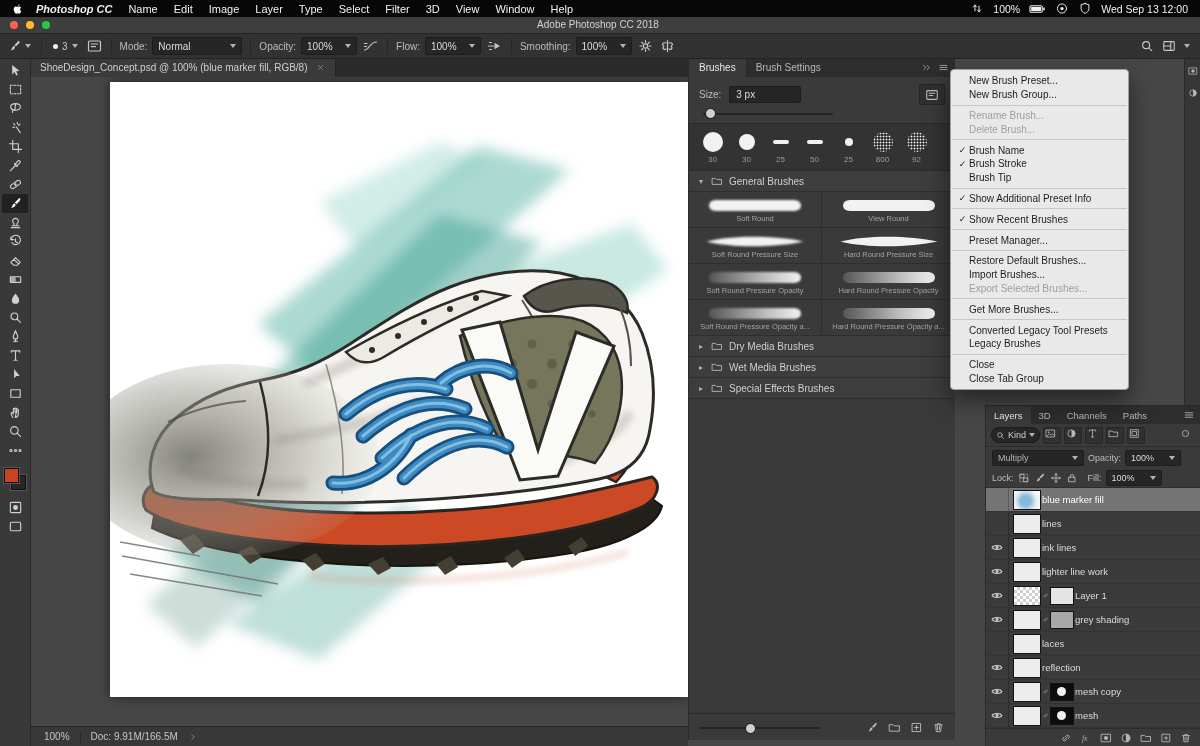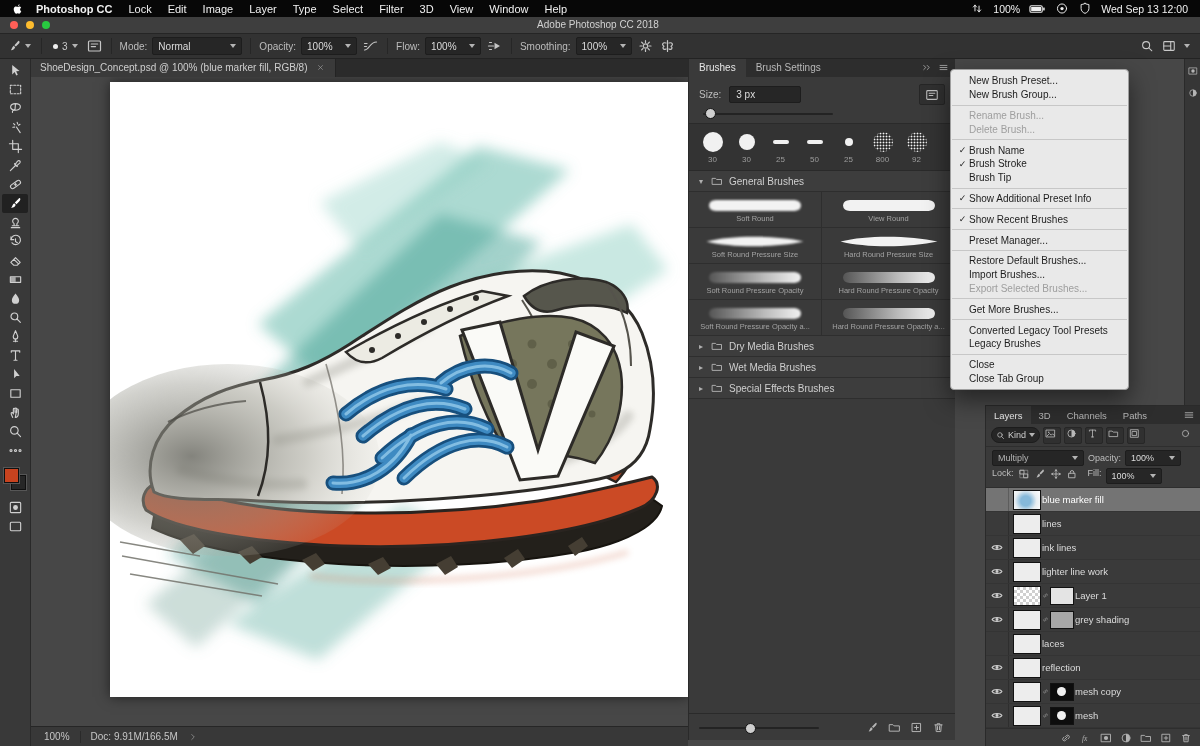--- a/index.html
+++ b/index.html
@@ -8,21 +8,21 @@
   .ic{display:inline-flex;width:14px;height:14px;flex:none;}
   .ic svg{width:100%;height:100%;display:block;}
   .ic svg path,.ic svg rect,.ic svg circle,.ic svg ellipse,.ic svg g{stroke:currentColor;fill:none;stroke-width:1.2;stroke-linecap:round;stroke-linejoin:round;}
   .ic svg text{stroke:none;fill:currentColor;}
 
   
   .menubar{position:absolute;left:0;top:0;right:0;height:17px;background:#070707;color:#f1f1f1;
            display:flex;align-items:center;padding:0 12px;font-size:11px;z-index:60;}
   .menubar .apple{width:12px;height:13px;color:#fff;margin-right:10px;}
   .mb-item{padding:0 8px;}
-  .mb-item.app{font-weight:bold;padding-left:2px;}
+  .mb-item.app{font-weight:bold;padding-left:2px;font-style:italic;}
   .mb-menus{display:flex;}
   .mb-right{margin-left:auto;display:flex;align-items:center;gap:9px;font-size:10.5px;}
   .mb-right .ic{width:14px;height:13px;color:#eee;}
   .mb-right .batt{width:17px;height:12px;}
 
   
   .titlebar{position:absolute;left:0;top:17px;right:0;height:16px;background:#3e3e3e;border-bottom:1px solid #252525;z-index:55;}
   .tl{position:absolute;top:4px;width:8px;height:8px;border-radius:50%;}
   .tl.red{left:10px;background:#ff5f57;}
   .tl.yellow{left:26px;background:#febc2e;}
@@ -143,21 +143,21 @@
   .kindbox{display:inline-flex;align-items:center;gap:3px;background:#262626;border:1px solid #1d1d1d;border-radius:8px;
            height:14px;padding:0 4px;font-size:9px;color:#cfcfcf;}
   .kindbox .ic{width:9px;height:9px;}
   .fbtn{width:16px;height:15px;display:inline-flex;align-items:center;justify-content:center;color:#b9b9b9;
         background:#303030;border:1px solid #272727;border-radius:2px;}
   .fbtn svg{width:11px;height:11px;}
   .fbtn.right{margin-left:auto;background:none;border:none;}
   .lp-blend{height:21px;display:flex;align-items:center;gap:4px;padding:0 6px;font-size:9px;color:#a6a6a6;flex:none;}
   .selbox.blend{width:80px;height:14px;font-size:9px;color:#b2b2b2;}
   .selbox.opac,.selbox.fillv{width:44px;height:14px;font-size:9px;}
-  .lp-lock{height:19px;display:flex;gap:4px;padding:0 6px;font-size:9px;color:#a6a6a6;border-bottom:1px solid #2e2e2e;flex:none;}
+  .lp-lock{height:19px;display:flex;align-items:center;gap:4px;padding:0 6px;font-size:9px;color:#a6a6a6;border-bottom:1px solid #2e2e2e;flex:none;}
   .lkbtn{width:12px;height:12px;color:#b9b9b9;}
   .lbl.fill{margin-left:6px;}
   .lp-list{flex:1;overflow:hidden;}
   .lrow{height:24px;display:flex;align-items:center;gap:1px;border-bottom:1px solid #343434;padding-right:4px;box-sizing:border-box;}
   .lwell{width:22px;align-self:stretch;border-right:1px solid #2e2e2e;display:flex;align-items:center;justify-content:center;color:#cfcfcf;flex:none;}
   .eyeic{width:12px;height:9px;}
   .lthumb{width:26px;height:18px;background:#ededed;border:1px solid #121212;flex:none;margin-left:3px;}
   .lthumb.blue{background:radial-gradient(circle at 45% 55%, #86b9da 0 28%, #e8eef2 62%, #ffffff 100%);}
   .lthumb.checker{background:repeating-conic-gradient(#cfcfcf 0 25%, #ffffff 0 50%);background-size:6px 6px;}
   .lthumb.extra{margin-left:0;width:22px;height:16px;position:relative;}
@@ -180,21 +180,21 @@
 <div id="app">
 
   <div class="menubar">
     <span class="ic apple">
         <svg viewBox="0 0 16 16">
           <path style="fill:currentColor;stroke:none" d="M8.2 4.6c.2-1.2 1-2 1.9-2.2.1 1-.3 1.9-1.1 2.3-.3.1-.6.1-.8-.1zM11 8.9c0-1.6 1.3-2.4 1.4-2.4-.8-1.1-2-1.3-2.4-1.3-1-.1-2 .6-2.5.6-.5 0-1.3-.6-2.1-.6-1.1 0-2.1.6-2.6 1.6-1.1 2-.3 4.9.8 6.5.5.8 1.2 1.7 2 1.6.8 0 1.1-.5 2-.5s1.2.5 2 .5 1.4-.8 1.9-1.6c.6-.9.8-1.7.8-1.8 0 0-1.6-.6-1.6-2.6z"></path>
         </svg>
       </span>
     <span class="mb-item app">Photoshop CC</span>
     <span class="mb-menus">
-        <span class="mb-item">Lock</span>
+        <span class="mb-item">Name</span>
         <span class="mb-item">Edit</span>
         <span class="mb-item">Image</span>
         <span class="mb-item">Layer</span>
         <span class="mb-item">Type</span>
         <span class="mb-item">Select</span>
         <span class="mb-item">Filter</span>
         <span class="mb-item">3D</span>
         <span class="mb-item">View</span>
         <span class="mb-item">Window</span>
         <span class="mb-item">Help</span>

